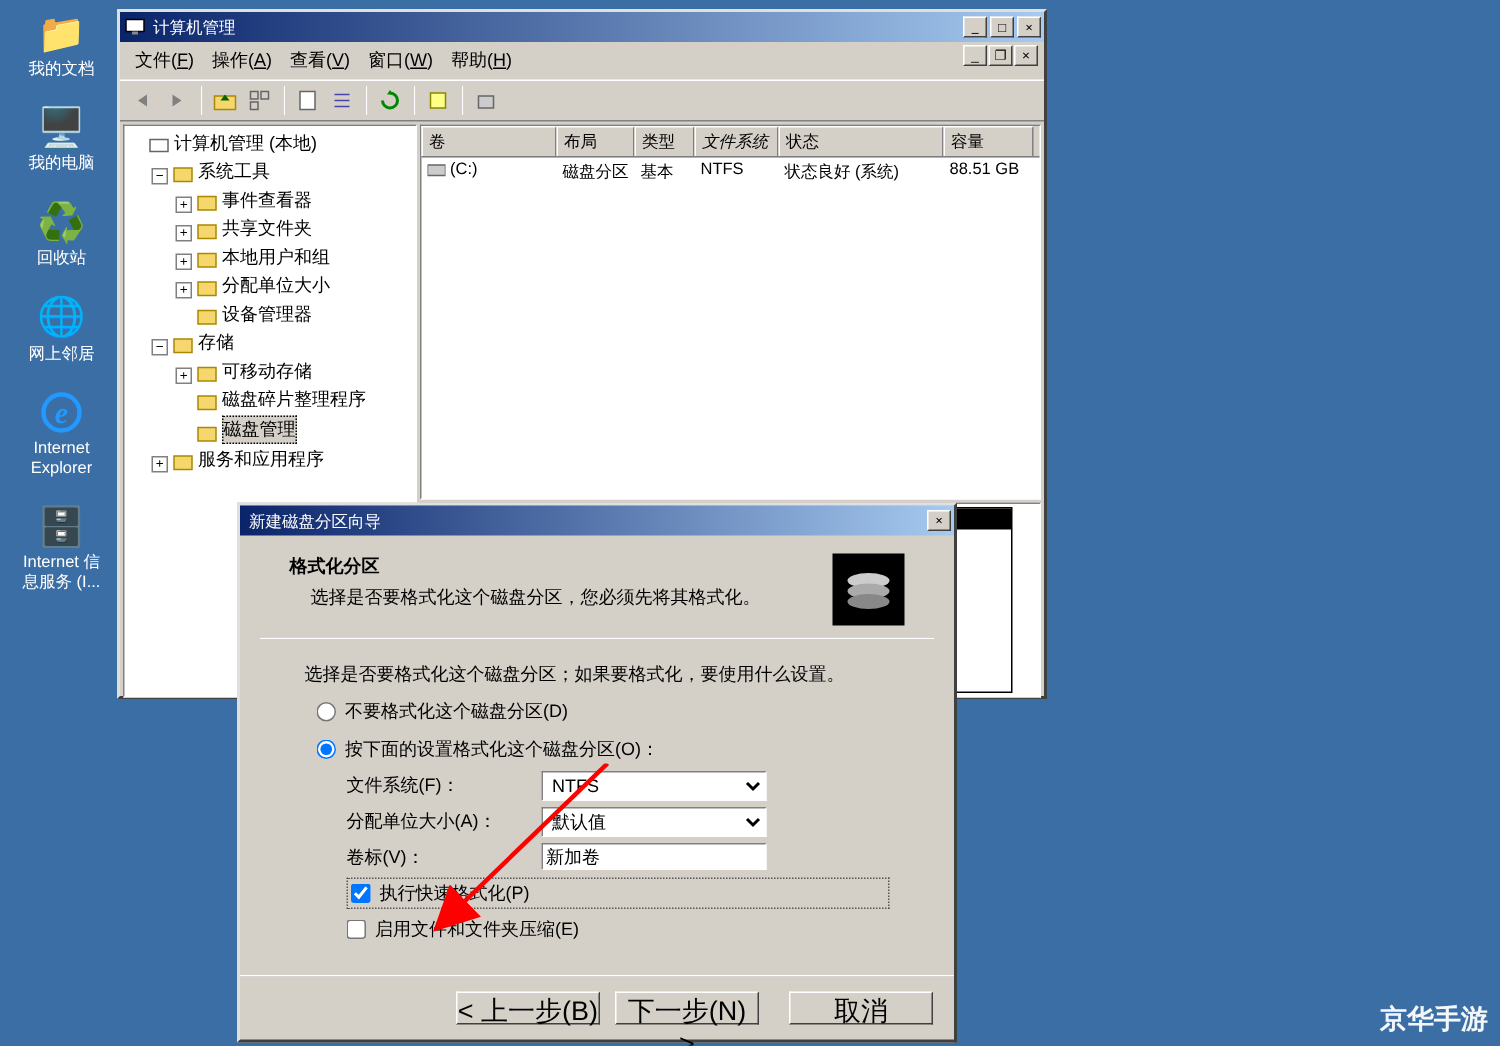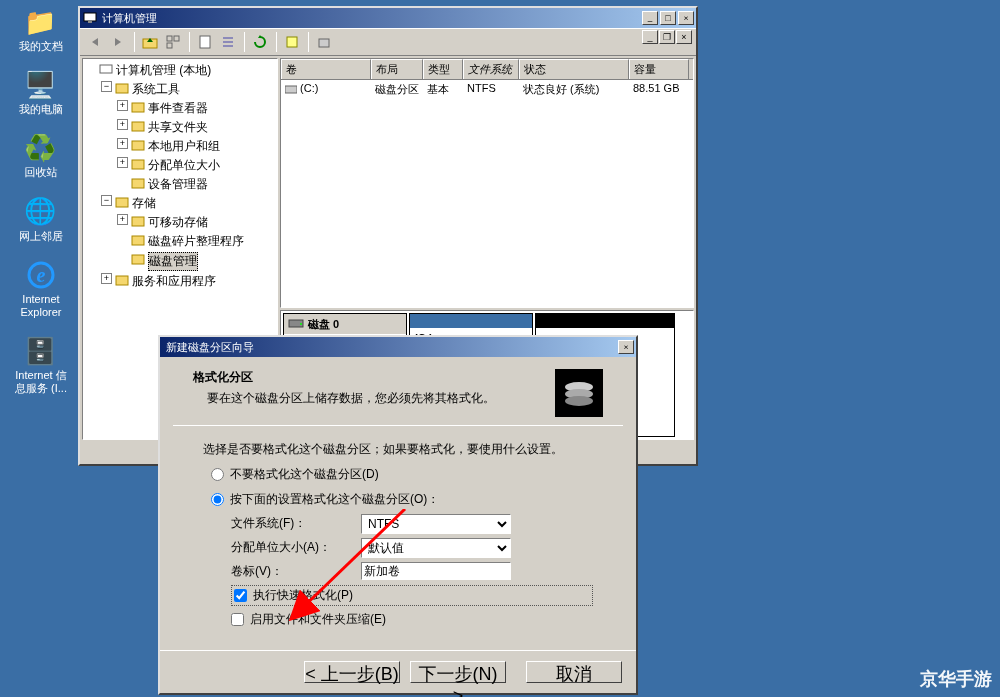--- a/index.html
+++ b/index.html
@@ -44,21 +44,21 @@
 .menubar span { padding: 2px 6px; cursor: pointer; }
 .menubar span u { text-decoration: underline; }
 .toolbar { display: flex; align-items: center; padding: 2px 4px; border-top: 1px solid #fff; border-bottom: 1px solid #808080; height:28px;}
 .toolbar .tbtn { width: 22px; height: 22px; display:flex; align-items:center; justify-content:center; margin-right:1px;}
 .toolbar .sep { width: 1px; height: 20px; background: #808080; margin: 0 4px; border-right:1px solid #fff;}
 .innerframe { display:flex; height: calc(100% - 20px - 22px - 28px); padding:2px; }
 .tree {
   width: 196px; background: #fff; border: 1px solid; border-color: #808080 #fff #fff #808080;
   padding: 2px; overflow: hidden;
 }
-.tree-item { display: flex; align-items: flex-start; padding: 1px 0; white-space: nowrap; }
+.tree-item { display: flex; align-items: flex-end; padding: 1px 0; white-space: nowrap; }
 .tree-item .exp { width: 11px; height: 11px; border:1px solid #808080; font-size:9px; line-height:9px; text-align:center; margin-right:2px; background:#fff;}
 .tree-item .noexp { width: 13px; }
 .tree-item .ticon { width: 16px; height: 14px; margin-right: 2px; display:inline-flex; align-items:center; justify-content:center;}
 .tree-item.selected span.lbl { background: #d4d0c8; border:1px dotted #000; }
 .tree .ind1 { padding-left: 16px; }
 .tree .ind2 { padding-left: 32px; }
 
 .rightpane { flex:1; display:flex; flex-direction:column; margin-left:2px;}
 .listview {
   flex:1; background:#fff; border: 1px solid; border-color: #808080 #fff #fff #808080;
@@ -153,20 +153,27 @@
           <rect x="5" y="10" width="4" height="2" fill="#888"></rect>
         </svg>
     </span>
     <span class="title">计算机管理</span>
     <div class="ctrls">
       <button>_</button>
       <button>□</button>
       <button>×</button>
     </div>
   </div>
+  <div class="menubar" id="menubar">
+      <span>文件(<u>F</u>)</span>
+      <span>操作(<u>A</u>)</span>
+      <span>查看(<u>V</u>)</span>
+      <span>窗口(<u>W</u>)</span>
+      <span>帮助(<u>H</u>)</span>
+    </div>
   <div class="toolbar">
     <div class="tbtn">
         <svg width="14" height="14">
           <path d="M10 3 L4 7 L10 11 Z" fill="#808080"></path>
         </svg>
       </div>
     <div class="tbtn">
         <svg width="14" height="14">
           <path d="M4 3 L10 7 L4 11 Z" fill="#808080"></path>
         </svg>
@@ -396,21 +403,21 @@
   <div class="titlebar">
     <span class="title" style="padding-left:4px;">新建磁盘分区向导</span>
     <div class="ctrls">
       <button>×</button>
     </div>
   </div>
   <div class="dlgbody">
     <div class="dlghdr">
       <div class="htext">
         <b>格式化分区</b><br>
-        <span style="display:inline-block; margin-left:14px; margin-top:4px;">要在这个磁盘分区上储存数据，您必须先将其格式化。</span>
+        <span style="display:inline-block; margin-left:14px; margin-top:4px;">选择是否要格式化这个磁盘分区，您必须先将其格式化。</span>
       </div>
       <div class="hicon">
         <svg width="40" height="40">
             <ellipse cx="20" cy="14" rx="14" ry="5" fill="#ccc"></ellipse>
             <ellipse cx="20" cy="21" rx="14" ry="5" fill="#aaa"></ellipse>
             <ellipse cx="20" cy="28" rx="14" ry="5" fill="#888"></ellipse>
           </svg>
       </div>
     </div>
     <div class="dlgsep"></div>

